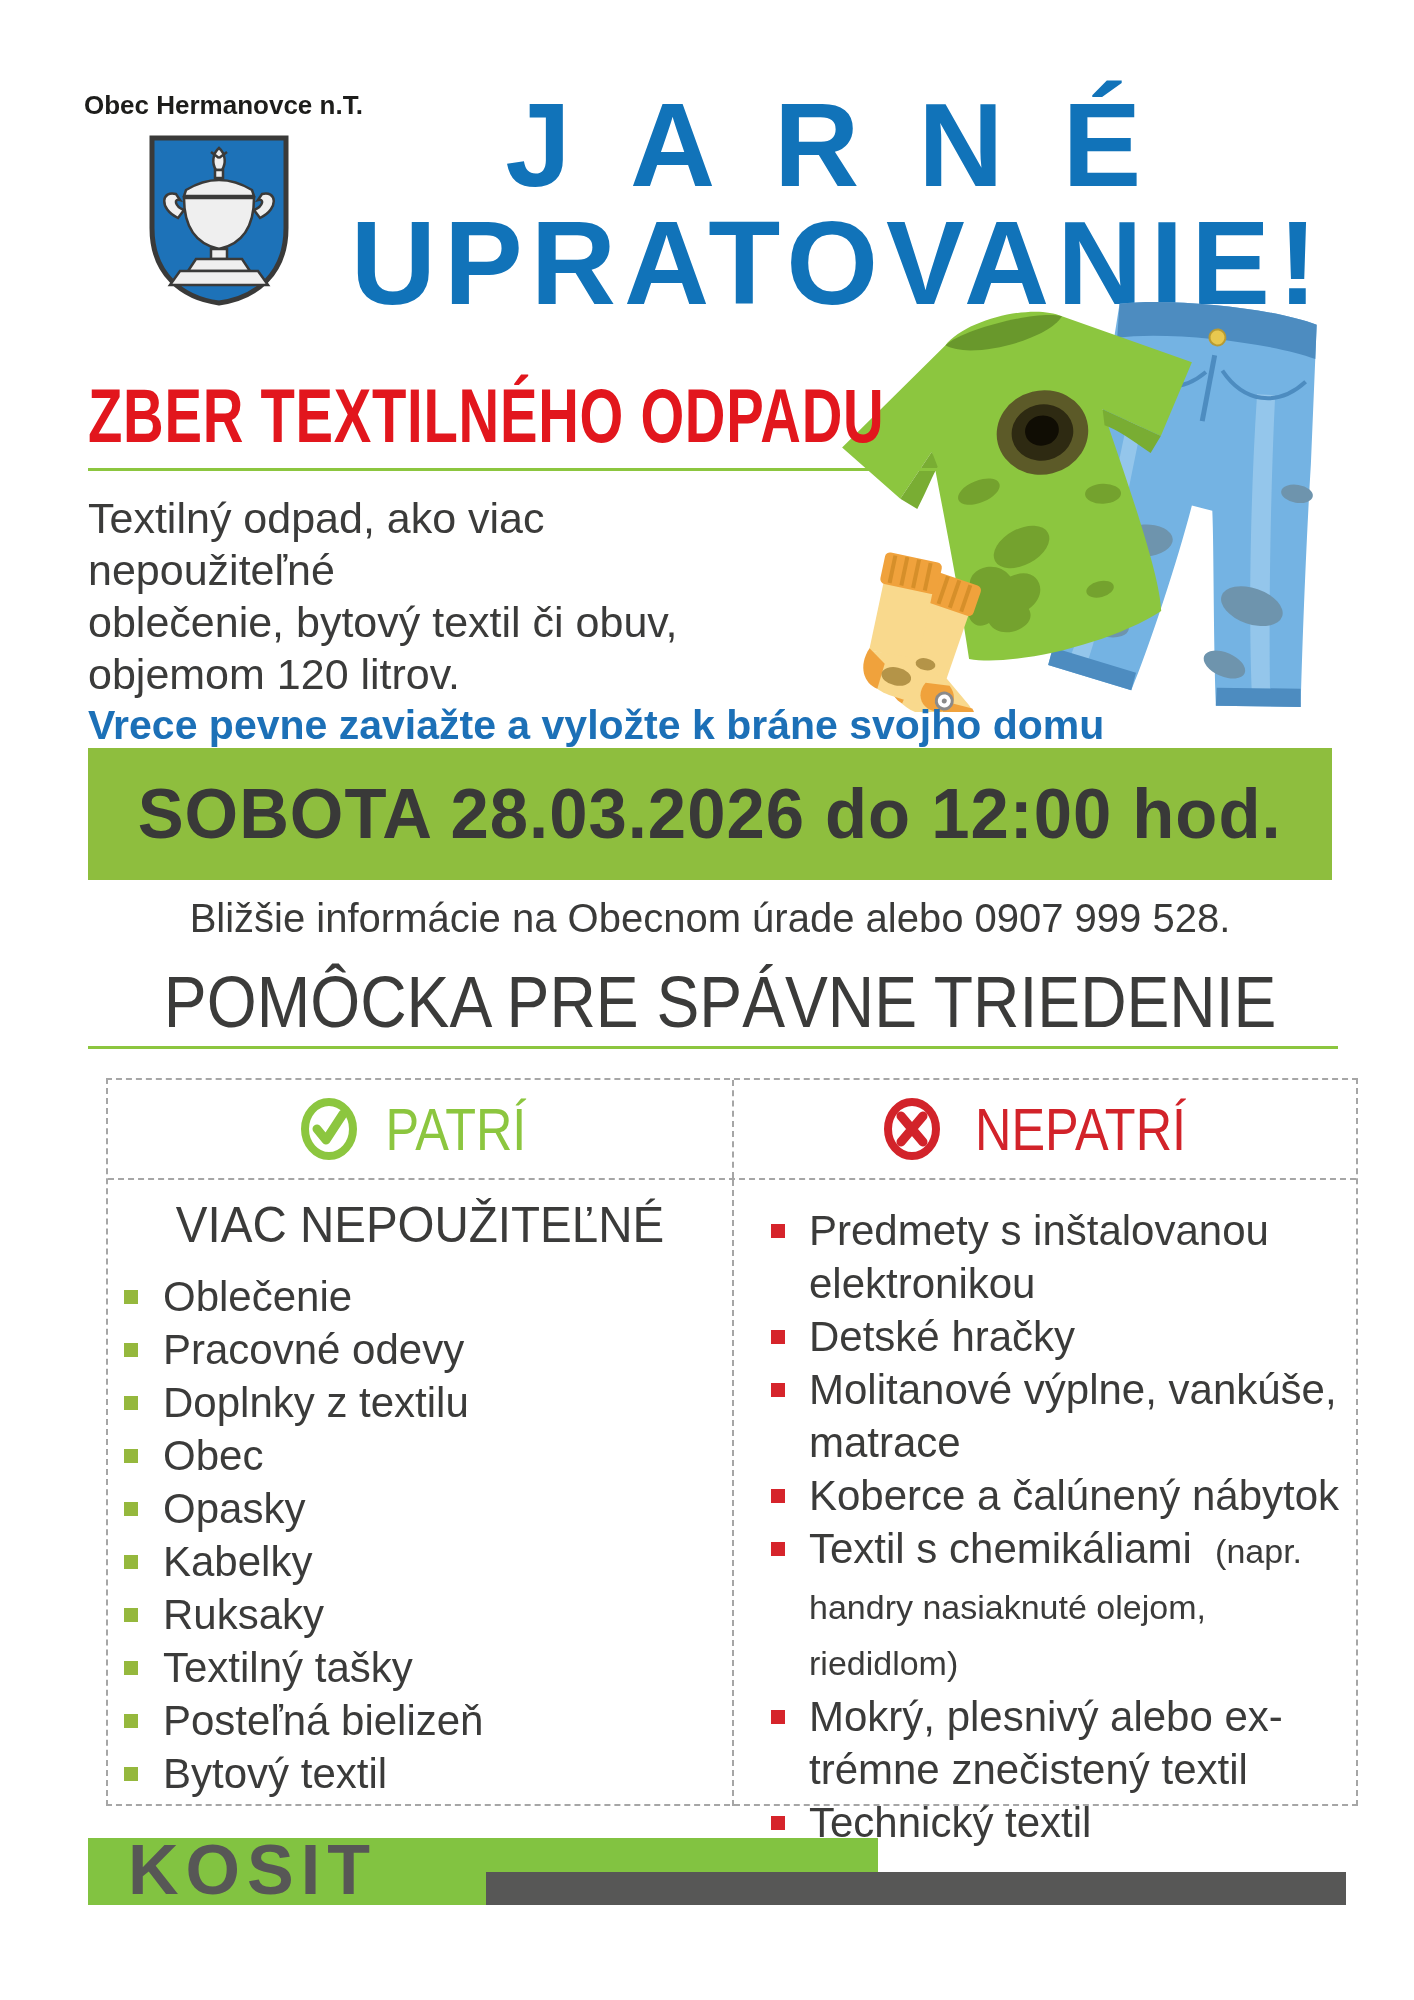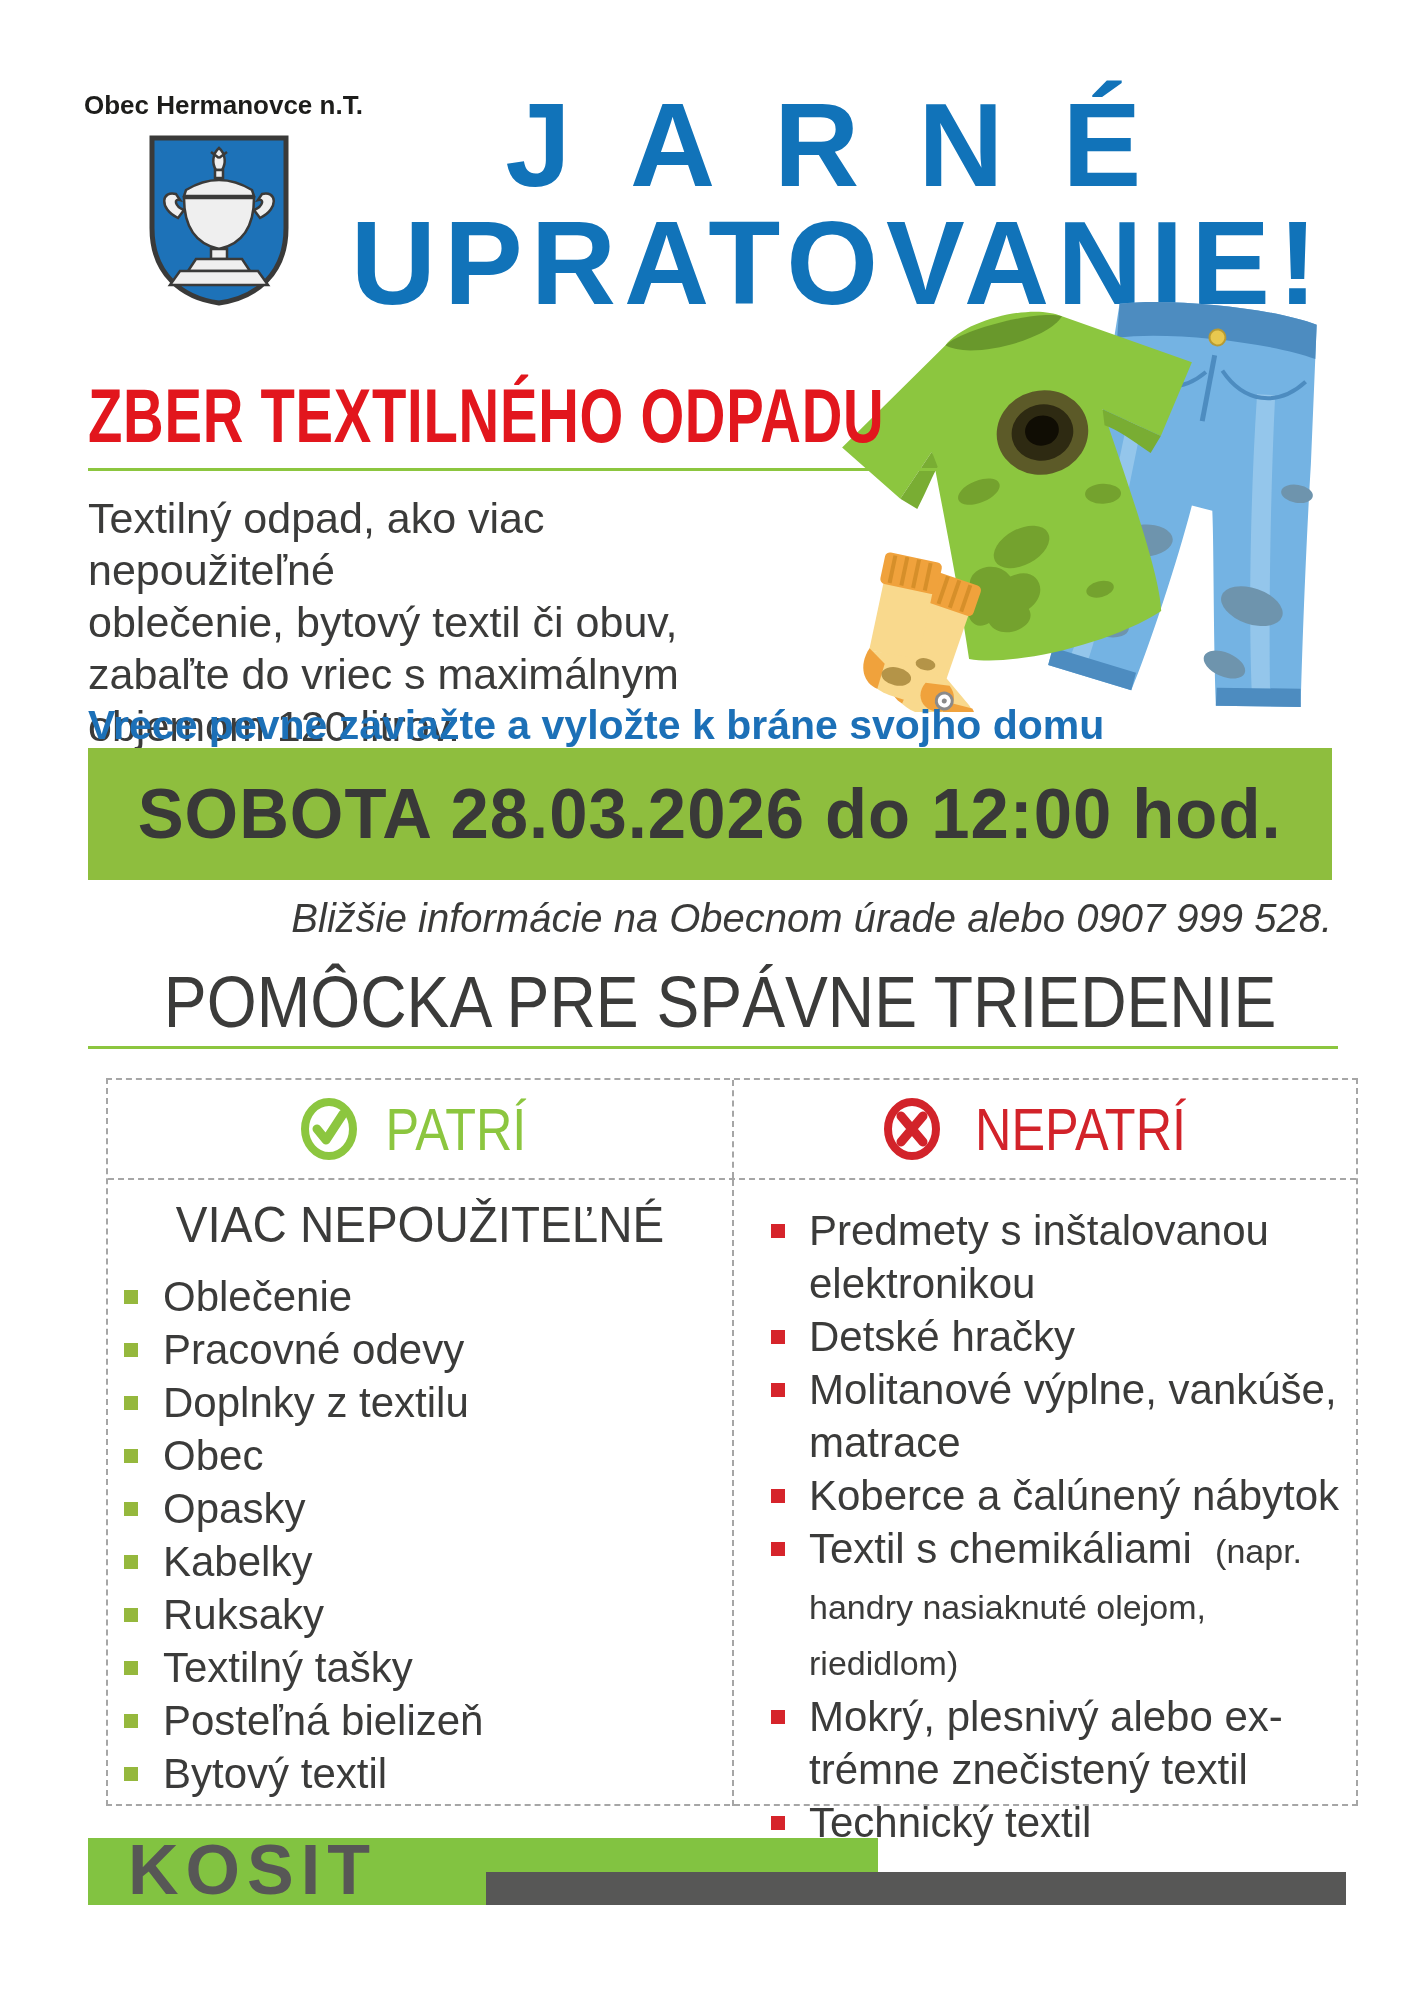--- a/index.html
+++ b/index.html
@@ -24,21 +24,21 @@
   .paragraph{left:88px;top:492px;width:640px;font-size:43px;line-height:52px;color:#3b3b3a;}
   .instruction{left:88px;top:702px;font-size:41px;font-weight:bold;color:#1c70b7;white-space:nowrap;}
 
   
   .clothes{left:793px;top:252px;width:618px;height:460px;}
 
   
   .banner{left:88px;top:748px;width:1244px;height:132px;background:#8ebe3e;text-align:center;}
   .banner span{display:inline-block;font-size:71px;font-weight:bold;color:#393938;line-height:132px;
     transform:scaleX(0.97);transform-origin:center;white-space:nowrap;letter-spacing:1px;}
-  .info-line{left:88px;top:896px;width:1244px;text-align:right;font-size:40px;font-style:italic;color:#3a3a39;}
+  .info-line{left:88px;top:896px;width:1244px;text-align:center;font-size:40px;color:#3a3a39;}
 
   
   .sorting-title{left:88px;top:960px;width:1250px;text-align:center;}
   .sorting-title span{display:inline-block;font-size:73px;font-weight:400;color:#3b3b3a;
     transform:scaleX(0.88);transform-origin:center;white-space:nowrap;}
   .divider-2{left:88px;top:1046px;width:1250px;height:3px;background:#8cc63f;}
 
   
   .sort-table{left:106px;top:1078px;width:1252px;height:728px;border:2px dashed #a6a6a6;box-sizing:border-box;}
   .thead{display:flex;height:100px;border-bottom:2px dashed #a6a6a6;box-sizing:border-box;}
@@ -154,21 +154,20 @@
     </g>
   </g>
 </svg>
 
 <div class="abs collection-heading">ZBER TEXTILNÉHO ODPADU</div>
 <div class="abs divider-1"></div>
 
 <div class="abs paragraph">
   <div>Textilný odpad, ako viac nepoužiteľné</div>
   <div>oblečenie, bytový textil či obuv,</div>
-  <div>zabaľte do vriec s maximálnym</div>
   <div>objemom 120 litrov.</div>
 </div>
 
 <div class="abs instruction">Vrece pevne zaviažte a vyložte k bráne svojho domu</div>
 
 <div class="abs banner">
   <span>SOBOTA 28.03.2026 do 12:00 hod.</span>
 </div>
 
 <div class="abs info-line">Bližšie informácie na Obecnom úrade alebo 0907 999 528.</div>

